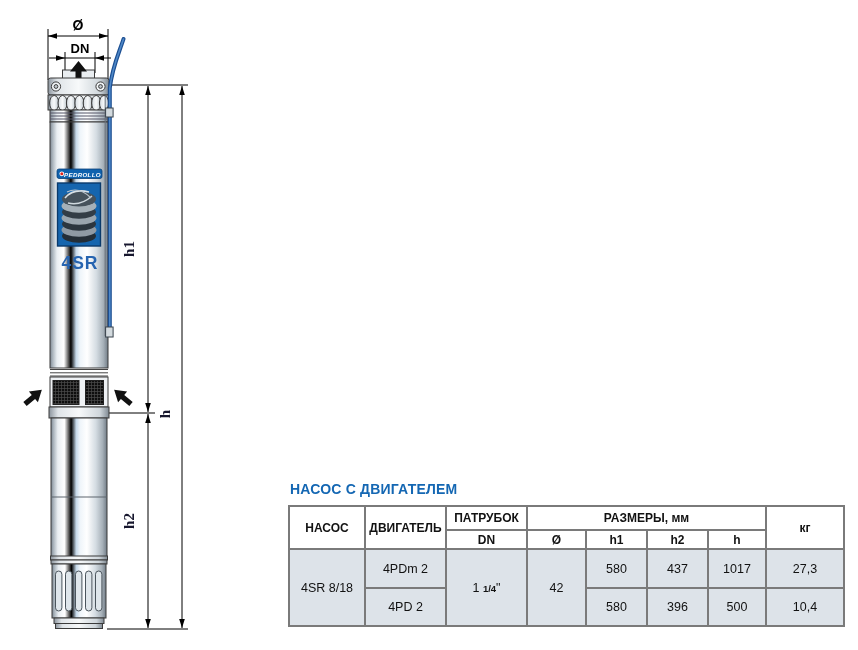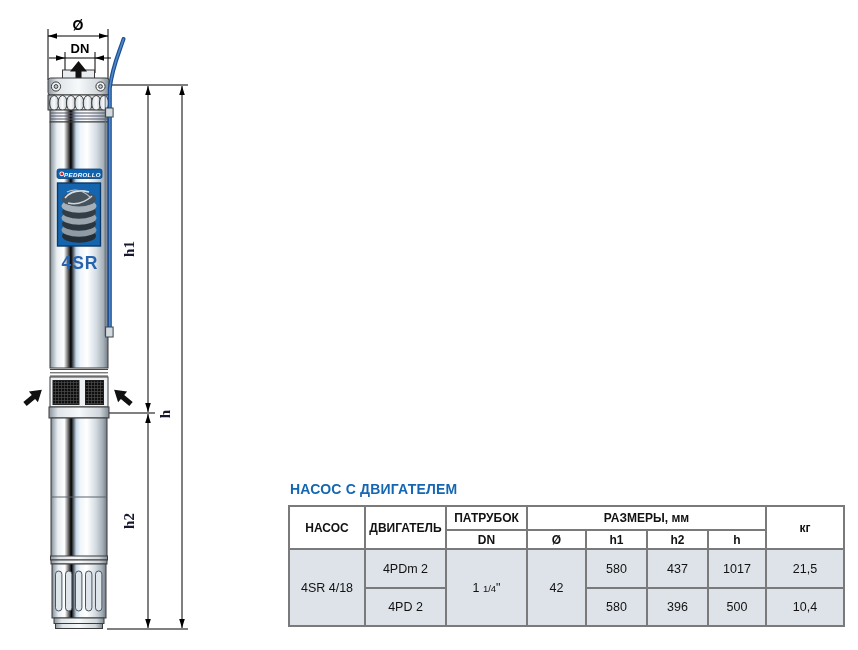--- a/index.html
+++ b/index.html
@@ -8,21 +8,21 @@
   .diagram-svg{position:absolute;left:0;top:0;}
   .section-title{position:absolute;left:290px;top:481px;font-size:14px;font-weight:bold;
                  color:#1467b3;letter-spacing:.2px;}
   table.spec{position:absolute;left:288px;top:505px;border-collapse:collapse;
              table-layout:fixed;width:556px;}
   table.spec th, table.spec td{border:2px solid #7a7a7a;text-align:center;
              vertical-align:middle;color:#121212;padding:0;overflow:hidden;}
   table.spec th{background:#ffffff;font-size:12px;font-weight:bold;}
   table.spec td{background:#dde3e9;font-size:12.5px;font-weight:normal;}
   td.b{font-weight:bold;margin-left:44px;}
-  .frac{font-size:9.5px;font-weight:normal;}
+  .frac{font-size:9.5px;font-weight:bold;}
   .dimtxt{font-family:"Liberation Sans",sans-serif;font-weight:bold;fill:#000;}
   .dimser{font-family:"Liberation Serif",serif;font-weight:bold;fill:#17172e;}
 </style>
 </head>
 <body>
 
 <div class="canvas">
 
   <svg class="diagram-svg" width="290" height="650" viewBox="0 0 290 650">
     <defs>
@@ -214,28 +214,28 @@
         <th rowspan="2">кг</th>
       </tr>
       <tr style="height:19px">
         <th>DN</th>
         <th>Ø</th>
         <th>h1</th>
         <th>h2</th>
         <th>h</th>
       </tr>
       <tr style="height:39px">
-        <td rowspan="2" class="b">4SR 4/18</td>
+        <td rowspan="2" class="b">4SR 8/18</td>
         <td class="b">4PDm 2</td>
         <td rowspan="2" class="b"><span>1</span> <span class="frac">1/4</span><span>"</span></td>
         <td rowspan="2">42</td>
         <td>580</td>
         <td>437</td>
         <td>1017</td>
-        <td class="b">21,5</td>
+        <td class="b">27,3</td>
       </tr>
       <tr style="height:38px">
         <td class="b">4PD 2</td>
         <td>580</td>
         <td>396</td>
         <td>500</td>
         <td class="b">10,4</td>
       </tr>
     </tbody>
   </table>

